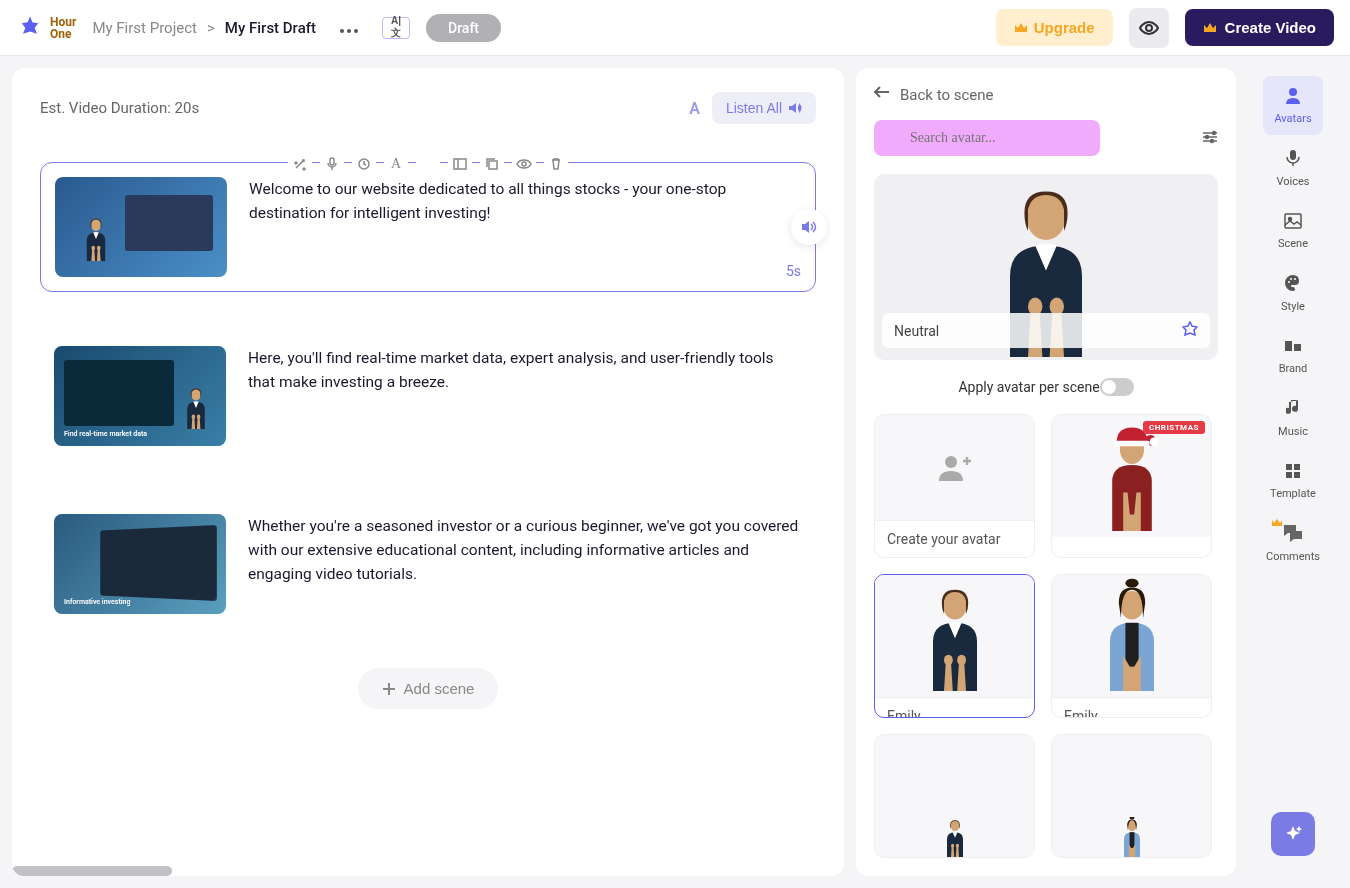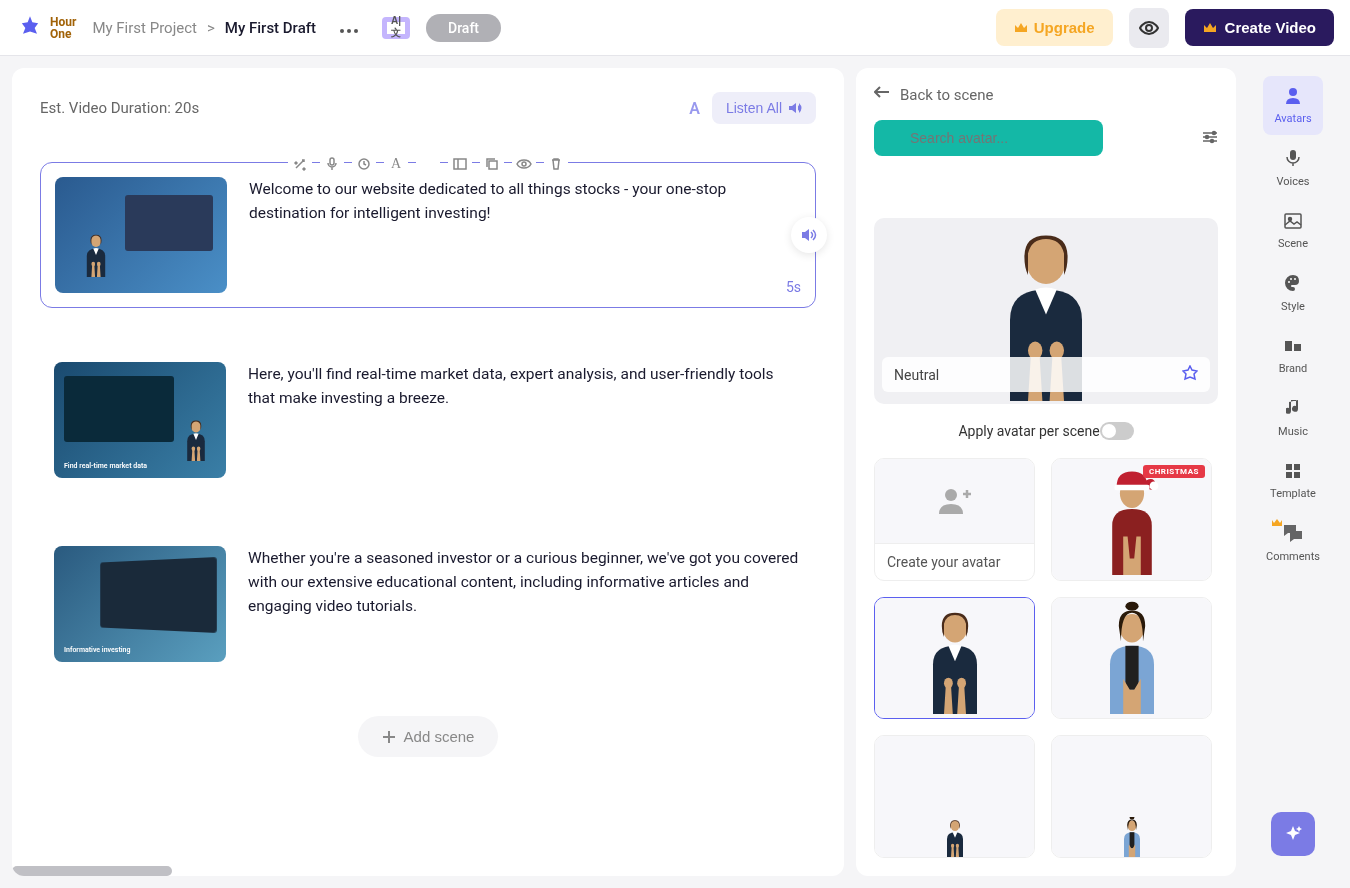--- a/index.html
+++ b/index.html
@@ -6,21 +6,21 @@
 body { font-family: -apple-system, BlinkMacSystemFont, 'Segoe UI', Roboto, sans-serif; background: #f5f5f7; color: #1a1a2e; overflow: hidden; width: 1350px; height: 888px; }
 
 
 .header { height: 56px; background: #fff; border-bottom: 1px solid #e5e5ea; display: flex; align-items: center; padding: 0 16px; gap: 16px; }
 .logo { display: flex; align-items: center; gap: 6px; }
 .logo-icon { width: 28px; height: 28px; color: #5B5FEF; }
 .logo-text { display: flex; flex-direction: column; line-height: 1; font-weight: 700; font-size: 12px; color: #a16207; }
 .breadcrumb { display: flex; align-items: center; gap: 10px; color: #888; font-size: 15px; }
 .breadcrumb .current { color: #1a1a2e; font-weight: 500; }
 .dots-btn, .lang-btn { background: none; border: none; cursor: pointer; color: #555; font-size: 18px; padding: 4px 8px; }
-.lang-btn { border: 5px solid #c4b5fd; border-radius: 4px; font-size: 10px; font-weight: 600; width: 28px; height: 22px; display: flex; align-items: center; justify-content: center; }
+.lang-btn { border: 1px solid #c4b5fd; border-radius: 4px; font-size: 10px; font-weight: 600; width: 28px; height: 22px; display: flex; align-items: center; justify-content: center; }
 .draft-badge { background: #b0b0b5; color: #fff; padding: 6px 22px; border-radius: 20px; font-size: 14px; font-weight: 500; }
 .spacer { flex: 1; }
 .upgrade-btn { background: #ffefcf; color: #f5a623; border: none; padding: 10px 18px; border-radius: 8px; font-size: 15px; font-weight: 600; cursor: pointer; display: flex; align-items: center; gap: 6px; }
 .eye-btn { background: #eaeaef; border: none; width: 40px; height: 40px; border-radius: 8px; cursor: pointer; display: flex; align-items: center; justify-content: center; }
 .create-btn { background: #2a1a5e; color: #fff; border: none; padding: 10px 18px; border-radius: 8px; font-size: 15px; font-weight: 600; cursor: pointer; display: flex; align-items: center; gap: 8px; }
 
 
 .main { display: flex; height: calc(888px - 56px); gap: 12px; padding: 12px; }
 .left-panel { flex: 1; background: #fff; border-radius: 12px; padding: 24px 28px; position: relative; overflow-y: auto; }
 .right-panel { width: 380px; background: #fff; border-radius: 12px; padding: 18px; display: flex; flex-direction: column; }
@@ -32,39 +32,39 @@
 .top-actions { display: flex; align-items: center; gap: 12px; }
 .a-icon { color: #9999ee; font-size: 16px; font-weight: 600; }
 .listen-all { background: #eeeef9; color: #7b7be5; border: none; padding: 8px 14px; border-radius: 8px; font-size: 14px; font-weight: 500; cursor: pointer; display: flex; align-items: center; gap: 6px; }
 
 .scene-toolbar { display: flex; gap: 8px; justify-content: center; margin-bottom: -14px; position: relative; z-index: 2; }
 .scene-toolbar > span, .scene-toolbar > button { width: 24px; height: 24px; display: flex; align-items: center; justify-content: center; color: #888; background: #fff; border: none; cursor: pointer; border-radius: 4px; font-size: 14px; }
 .toolbar-divider { width: 1px; height: 18px; background: #ddd; }
 
 .scene-card { display: flex; gap: 22px; padding: 14px; border-radius: 12px; margin-bottom: 40px; position: relative; }
 .scene-card.selected { border: 1.5px solid #7b7be5; }
-.scene-thumb { width: 172px; height: 116px; border-radius: 8px; background: linear-gradient(135deg, #2a5a8f, #4a8fc7); position: relative; overflow: hidden; flex-shrink: 0; }
+.scene-thumb { width: 172px; height: 100px; border-radius: 8px; background: linear-gradient(135deg, #2a5a8f, #4a8fc7); position: relative; overflow: hidden; flex-shrink: 0; }
 .scene-thumb .presenter { position: absolute; bottom: 0; left: 18px; width: 46px; height: 78px; }
 .scene-thumb .screen { position: absolute; top: 18px; left: 70px; width: 88px; height: 56px; background: #2a3a5a; border-radius: 3px; }
 .scene-thumb .caption { position: absolute; bottom: 8px; left: 10px; color: #fff; font-size: 7px; font-weight: 600; }
 .scene-text { font-size: 15.5px; line-height: 1.55; color: #1a1a2e; flex: 1; }
 .scene-duration { position: absolute; bottom: 12px; right: 14px; color: #7b7be5; font-size: 14px; }
 .play-float { position: absolute; top: 50%; right: -12px; transform: translateY(-50%); width: 36px; height: 36px; background: #fff; border-radius: 50%; display: flex; align-items: center; justify-content: center; color: #7b7be5; box-shadow: 0 2px 8px rgba(0,0,0,0.1); cursor: pointer; }
 
 .add-scene { margin: 0 auto; display: flex; align-items: center; gap: 8px; background: #f5f5f7; border: none; color: #888; padding: 12px 24px; border-radius: 24px; font-size: 15px; cursor: pointer; }
 
 
 .back-link { display: flex; align-items: flex-start; gap: 10px; color: #666; font-size: 15px; cursor: pointer; margin-bottom: 16px; }
 .search-row { display: flex; align-items: center; gap: 10px; margin-bottom: 18px; }
-.search-box { flex: 1; background: #14b8a6; border: none; border-radius: 8px; padding: 10px 12px 10px 36px; font-size: 14px; position: relative; }
+.search-box { flex: 1; background: #f0abfc; border: none; border-radius: 8px; padding: 10px 12px 10px 36px; font-size: 14px; position: relative; font-family: Liberation Serif, serif; }
 .search-wrap { position: relative; flex: 1; }
 .search-wrap .search-icon { position: absolute; left: 10px; top: 50%; transform: translateY(-50%); color: #888; }
 .filter-btn { background: none; border: none; color: #666; cursor: pointer; }
 
-.avatar-preview { width: 100%; height: 186px; background: #f0f0f3; border-radius: 10px; position: relative; margin-bottom: 18px; overflow: hidden; margin-top: 44px; }
+.avatar-preview { width: 100%; height: 186px; background: #f0f0f3; border-radius: 10px; position: relative; margin-bottom: 18px; overflow: hidden; }
 .avatar-preview .label-bar { position: absolute; bottom: 12px; left: 8px; right: 8px; background: rgba(255,255,255,0.85); border-radius: 6px; padding: 8px 12px; font-size: 14px; color: #444; display: flex; justify-content: space-between; align-items: center; }
 .star-icon { color: #5B5FEF; }
 
 .apply-row { display: flex; align-items: center; justify-content: center; font-size: 14px; color: #333; margin-bottom: 18px; }
 .toggle { width: 34px; height: 18px; background: #ccc; border-radius: 9px; position: relative; cursor: pointer; }
 .toggle::after { content: ''; width: 14px; height: 14px; background: #fff; border-radius: 50%; position: absolute; top: 2px; left: 2px; }
 
 .avatar-grid { display: grid; grid-template-columns: 1fr 1fr; gap: 16px; overflow-y: auto; flex: 1; padding-right: 6px; }
 .avatar-card { border: 1px solid #eee; border-radius: 10px; overflow: hidden; cursor: pointer; display: flex; flex-direction: column; }
 .avatar-card.selected { border: 1.5px solid #5B5FEF; }

